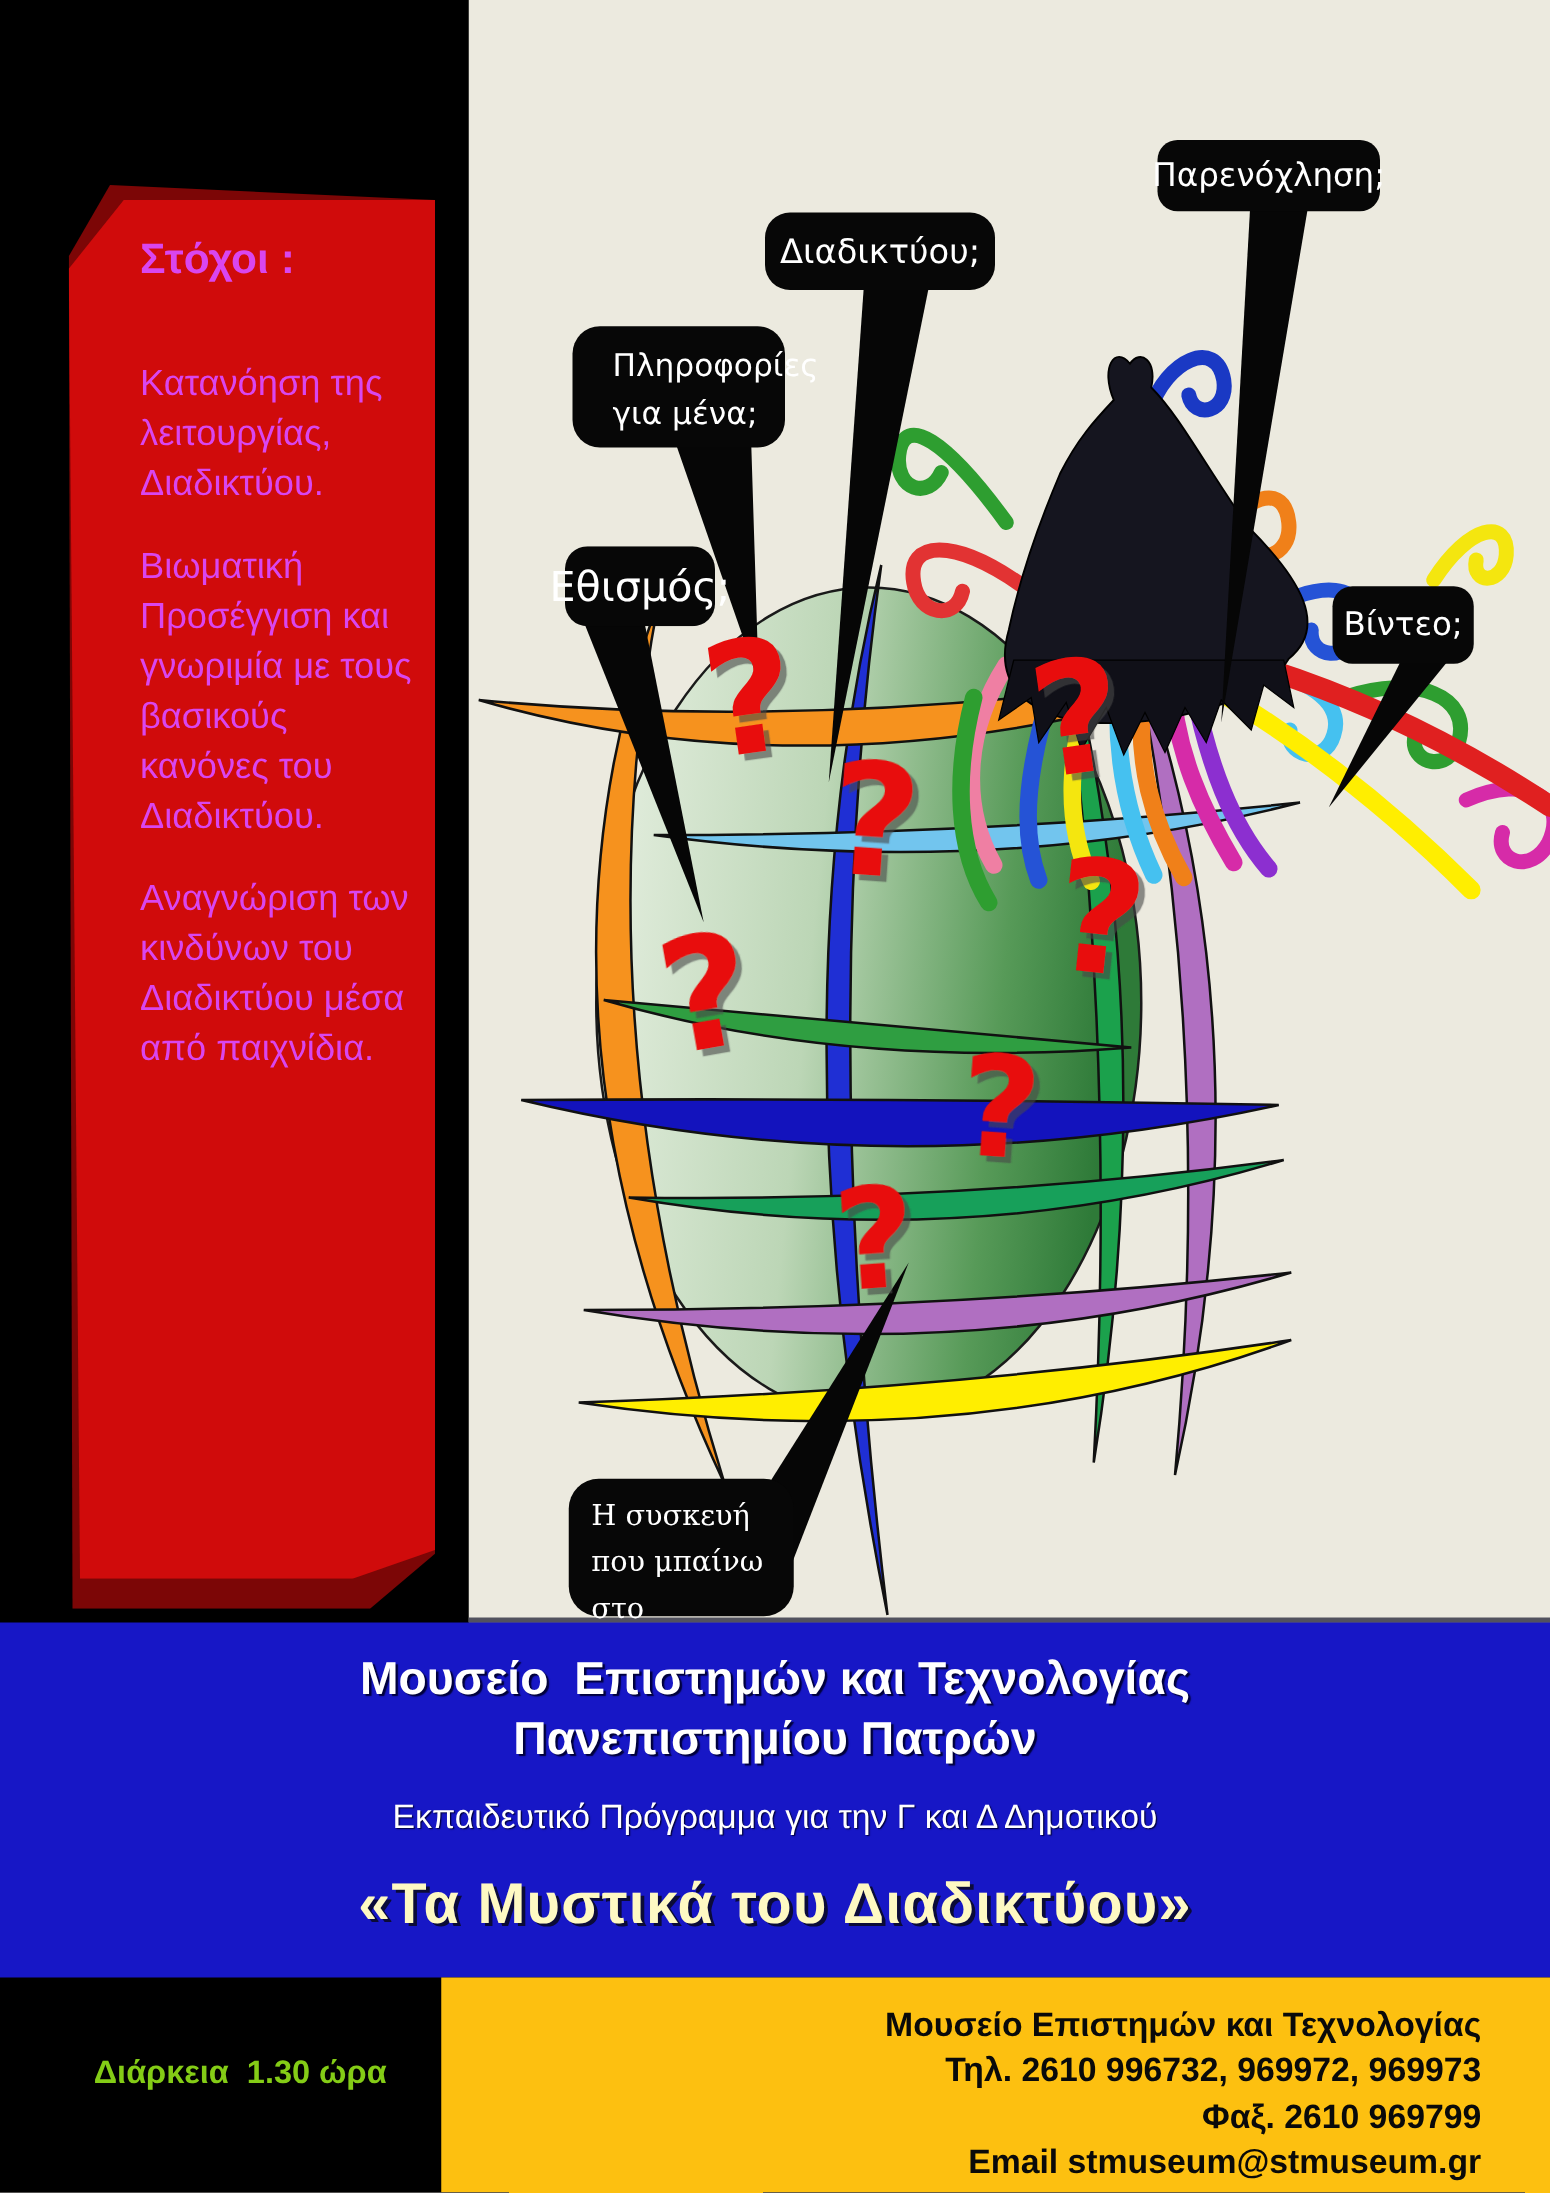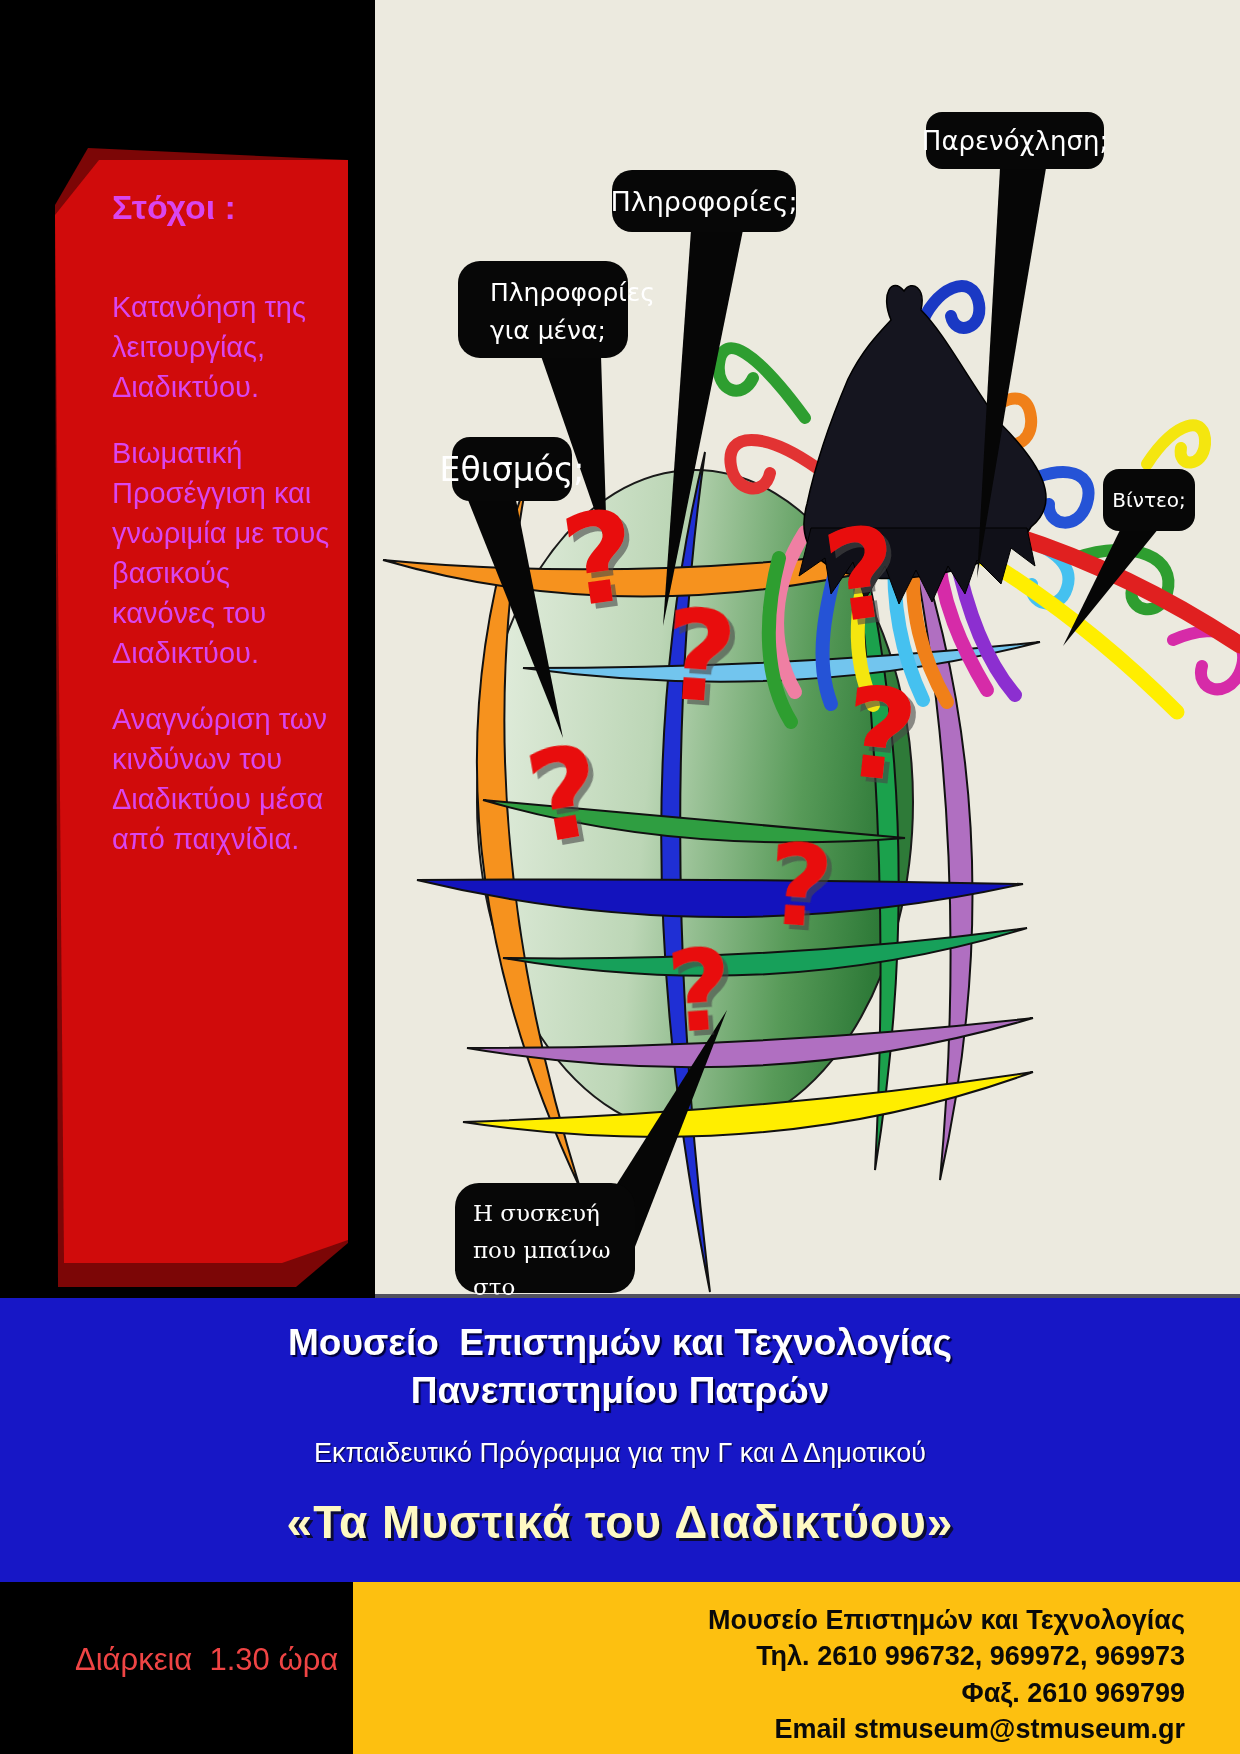--- a/index.html
+++ b/index.html
@@ -19,35 +19,35 @@
   .goal{font-size:29px;line-height:1.38;margin:0 0 26px 0;white-space:pre-wrap;}
   
   .callout{position:absolute;background:#070707;color:#fff;font-family:"DejaVu Sans",sans-serif;
            display:flex;align-items:center;justify-content:center;box-sizing:border-box;}
   .co-1{left:926px;top:112px;width:178px;height:57px;border-radius:16px;font-size:26px;}
   .co-2{left:612px;top:170px;width:184px;height:62px;border-radius:20px;font-size:27px;}
   .co-3{left:458px;top:261px;width:170px;height:97px;border-radius:22px;font-size:25px;
         justify-content:flex-start;align-items:flex-start;padding:13px 0 0 32px;line-height:1.5;
         white-space:pre-wrap;}
   .co-4{left:452px;top:437px;width:120px;height:64px;border-radius:18px;font-size:33px;}
-  .co-5{left:1103px;top:469px;width:92px;height:62px;border-radius:16px;font-size:20px;}
+  .co-5{left:1066px;top:469px;width:113px;height:62px;border-radius:16px;font-size:26px;}
   .co-6{left:455px;top:1183px;width:180px;height:110px;border-radius:24px;font-size:23px;
         font-family:"DejaVu Serif",serif;justify-content:flex-start;align-items:flex-start;
         padding:12px 6px 0 18px;line-height:1.6;white-space:pre-wrap;}
   
   .blue-band{position:absolute;left:0;top:1298px;width:1240px;height:284px;background:#1717C6;
              color:#fff;text-align:center;}
   .museum-1{font-size:37px;font-weight:bold;padding-top:24px;white-space:pre-wrap;
             text-shadow:2px 2px 1px #00003a;}
   .museum-2{font-size:37px;font-weight:bold;margin-top:6px;text-shadow:2px 2px 1px #00003a;}
   .program{font-size:27px;margin-top:26px;text-shadow:1px 1px 1px #00003a;}
   .main-title{font-size:46px;font-weight:bold;color:#fef9c3;margin-top:26px;letter-spacing:1px;
               text-shadow:3px 3px 0 #0b0b38;}
   
-  .duration{position:absolute;left:75px;top:1642px;color:#ef4444;font-size:31px;font-weight:normal;
+  .duration{position:absolute;left:75px;top:1642px;color:#84cc16;font-size:26px;font-weight:bold;
             white-space:pre-wrap;}
   .contact{position:absolute;left:353px;top:1582px;width:887px;height:172px;background:#FDC010;
            box-sizing:border-box;padding:20px 55px 0 0;text-align:right;color:#0a0a0a;
            font-size:27px;font-weight:bold;line-height:1.35;}
   .qm{font-family:"DejaVu Sans",sans-serif;font-weight:bold;fill:#E8100C;}
 </style>
 </head>
 <body>
 
 <div class="poster">
@@ -139,21 +139,21 @@
   <div class="red-dark"></div>
   <div class="red-main"></div>
   <div class="goals">
     <div class="goals-heading">Στόχοι :</div>
     <p class="goal">Κατανόηση της λειτουργίας, Διαδικτύου.</p>
     <p class="goal">Βιωματική Προσέγγιση και γνωριμία με τους βασικούς κανόνες του Διαδικτύου.</p>
     <p class="goal">Αναγνώριση των  κινδύνων του Διαδικτύου μέσα από παιχνίδια.</p>
   </div>
 
   <div class="callout co-1">Παρενόχληση;</div>
-  <div class="callout co-2">Πληροφορίες;</div>
+  <div class="callout co-2">Διαδικτύου;</div>
   <div class="callout co-3">Πληροφορίες για μένα;</div>
   <div class="callout co-4">Εθισμός;</div>
   <div class="callout co-5">Βίντεο;</div>
   <div class="callout co-6">Η συσκευή που μπαίνω  στο Διαδίκτυο;</div>
 
   <div class="blue-band">
     <div class="museum-1">Μουσείο  Επιστημών και Τεχνολογίας</div>
     <div class="museum-2">Πανεπιστημίου Πατρών</div>
     <div class="program">Εκπαιδευτικό Πρόγραμμα για την Γ και Δ Δημοτικού</div>
     <div class="main-title">«Τα Μυστικά του Διαδικτύου»</div>

